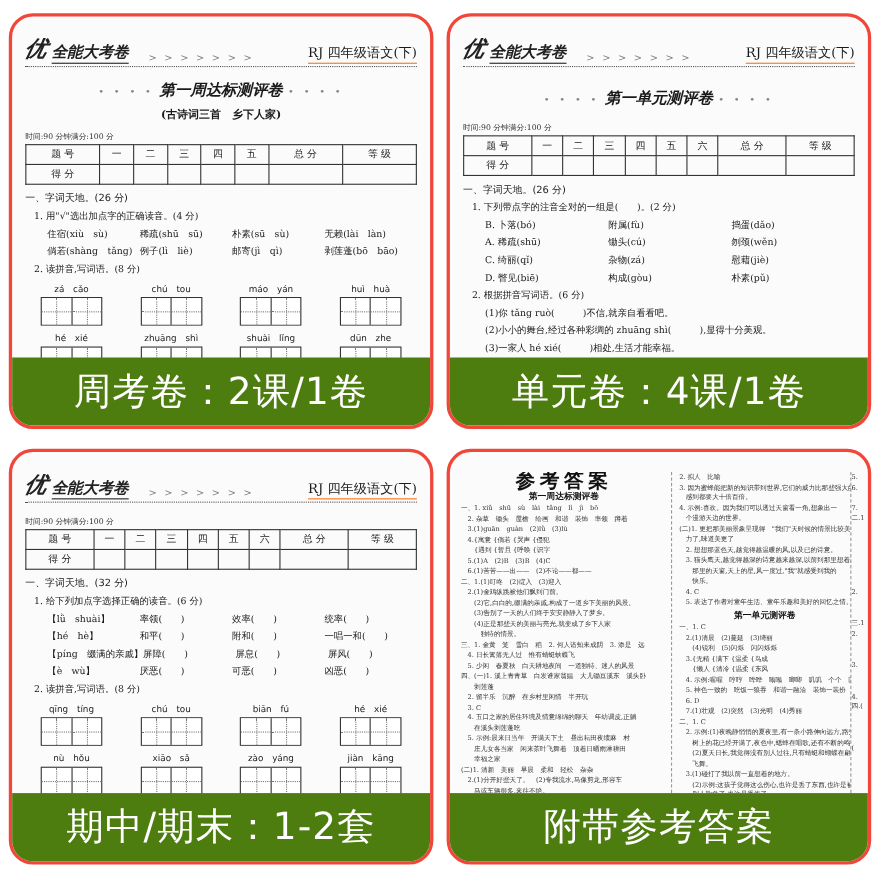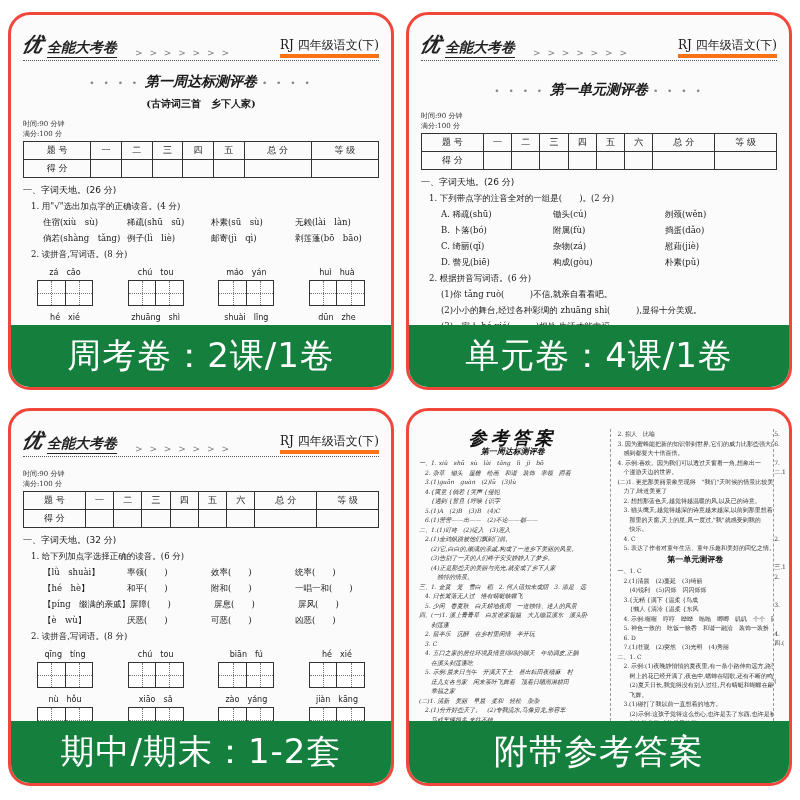--- a/index.html
+++ b/index.html
@@ -14,41 +14,41 @@
     overflow: hidden;
     background: #fbfbfb;
   }
   .p1 { left: 8px; top: 12px; }
   .p2 { left: 406px; top: 12px; }
   .p3 { left: 8px; top: 408px; }
   .p4 { left: 406px; top: 408px; }
 
   .banner {
     position: absolute; left: 0; right: 0; bottom: 0; height: 62px;
-    background: #15803d;
+    background: #4d7c0f;
     color: #fff;
     display: flex; align-items: center; justify-content: center;
     font-family: "DejaVu Sans", sans-serif;
     font-size: 34px; letter-spacing: 1px;
   }
 
   .sheet { position: absolute; left: 12px; right: 12px; top: 16px; bottom: 62px; font-family: "DejaVu Serif", serif; }
 
   .hdr { display: flex; align-items: flex-end; border-bottom: 1px dotted #555; padding-bottom: 2px; height: 30px; }
   .logo { display: flex; align-items: flex-end; }
   .logo-mark { font-size: 20px; font-weight: bold; font-style: italic; color: #222; transform: skewX(-12deg); margin-right: 4px; }
   .logo-text { font-size: 14px; font-weight: bold; font-style: italic; color: #222; border-bottom: 1px solid #222; }
   .arrows { font-size: 9px; color: #777; margin-left: 18px; letter-spacing: 2px; }
-  .grade { margin-left: auto; font-size: 12px; border-bottom: 4px solid #f97316; font-family: "DejaVu Serif", serif; }
+  .grade { margin-left: auto; font-size: 12px; border-bottom: 1px solid #f97316; font-family: "DejaVu Serif", serif; }
 
   .title { text-align: center; font-size: 14px; font-weight: bold; margin-top: 12px; font-family: "DejaVu Sans", sans-serif; font-style: italic; }
   .title .dots { color: #888; font-size: 9px; letter-spacing: 3px; font-weight: normal; }
   .subtitle { text-align: center; font-size: 10px; font-weight: bold; margin-top: 6px; }
 
-  .meta { display: flex; justify-content: flex-start; font-size: 7px; margin-top: 8px; color: #333; flex-direction: column; }
+  .meta { display: flex; justify-content: flex-start; font-size: 7px; margin-top: 8px; color: #333; }
 
   table.score { width: 100%; border-collapse: collapse; margin-top: 2px; font-size: 9px; border-radius: 11px; }
   table.score td { border: 1px solid #333; height: 18px; text-align: center; font-family: "DejaVu Sans", sans-serif; }
 
   .sec { font-size: 9px; margin-top: 6px; font-family: "DejaVu Sans", sans-serif; }
   .q { font-size: 8.5px; margin-top: 4px; padding-left: 8px; }
   .row { font-size: 8.5px; display: flex; margin-top: 4px; padding-left: 20px; }
   .row span { flex: 1; white-space: nowrap; }
   .row.four span { flex: 0 0 25%; }
   .line { font-size: 8.5px; margin-top: 4px; padding-left: 20px; white-space: nowrap; }
@@ -61,21 +61,21 @@
     background:
       linear-gradient(#fff,#fff) padding-box;
   }
   .boxes div:last-child { border-right: none; }
   .boxes div::before { content: ""; position: absolute; left: 50%; top: 0; bottom: 0; border-left: 1px dotted #777; }
   .boxes div::after { content: ""; position: absolute; top: 50%; left: 0; right: 0; border-top: 1px dotted #777; }
 
   
   .ans { position: absolute; left: 10px; right: 0; top: 18px; bottom: 62px; display: flex; font-family: "DejaVu Serif", serif; }
   .col { font-size: 6px; line-height: 9.5px; color: #333; overflow: hidden; }
-  .col1 { width: 52%; padding-right: 4px; border-right: 1px dashed #999; font-style: italic; }
+  .col1 { width: 52%; padding-right: 4px; border-right: 1px dashed #999; }
   .col2 { width: 44%; padding-left: 6px; border-right: 1px dashed #999; }
   .col3 { width: 4%; }
   .ans-title { font-size: 18px; font-weight: bold; text-align: center; letter-spacing: 4px; margin: 4px 0 4px; color: #111; }
   .ans-sub { font-size: 8px; font-weight: bold; text-align: center; margin: 2px 0; color: #111; }
   .col p { white-space: nowrap; }
 </style>
 </head>
 <body>
 
 <div class="panel p1">
@@ -243,28 +243,28 @@
         <td></td>
             <td></td>
         <td></td>
             <td></td>
       </tr>
     </tbody>
       </table>
     <div class="sec">一、字词天地。(26 分)</div>
     <div class="q">1. 下列带点字的注音全对的一组是(　　)。(2 分)</div>
     <div class="row">
+      <span>B. 卜落(bó)</span>
+      <span>附属(fù)</span>
+      <span>捣蛋(dǎo)</span>
+    </div>
+    <div class="row">
       <span>A. 稀疏(shū)</span>
       <span>锄头(cú)</span>
       <span>刎颈(wěn)</span>
-    </div>
-    <div class="row">
-      <span>B. 卜落(bó)</span>
-      <span>附属(fù)</span>
-      <span>捣蛋(dǎo)</span>
     </div>
     <div class="row">
       <span>C. 绮丽(qǐ)</span>
       <span>杂物(zá)</span>
       <span>慰藉(jiè)</span>
     </div>
     <div class="row">
       <span>D. 瞥见(biē)</span>
       <span>构成(gòu)</span>
       <span>朴素(pǔ)</span>

